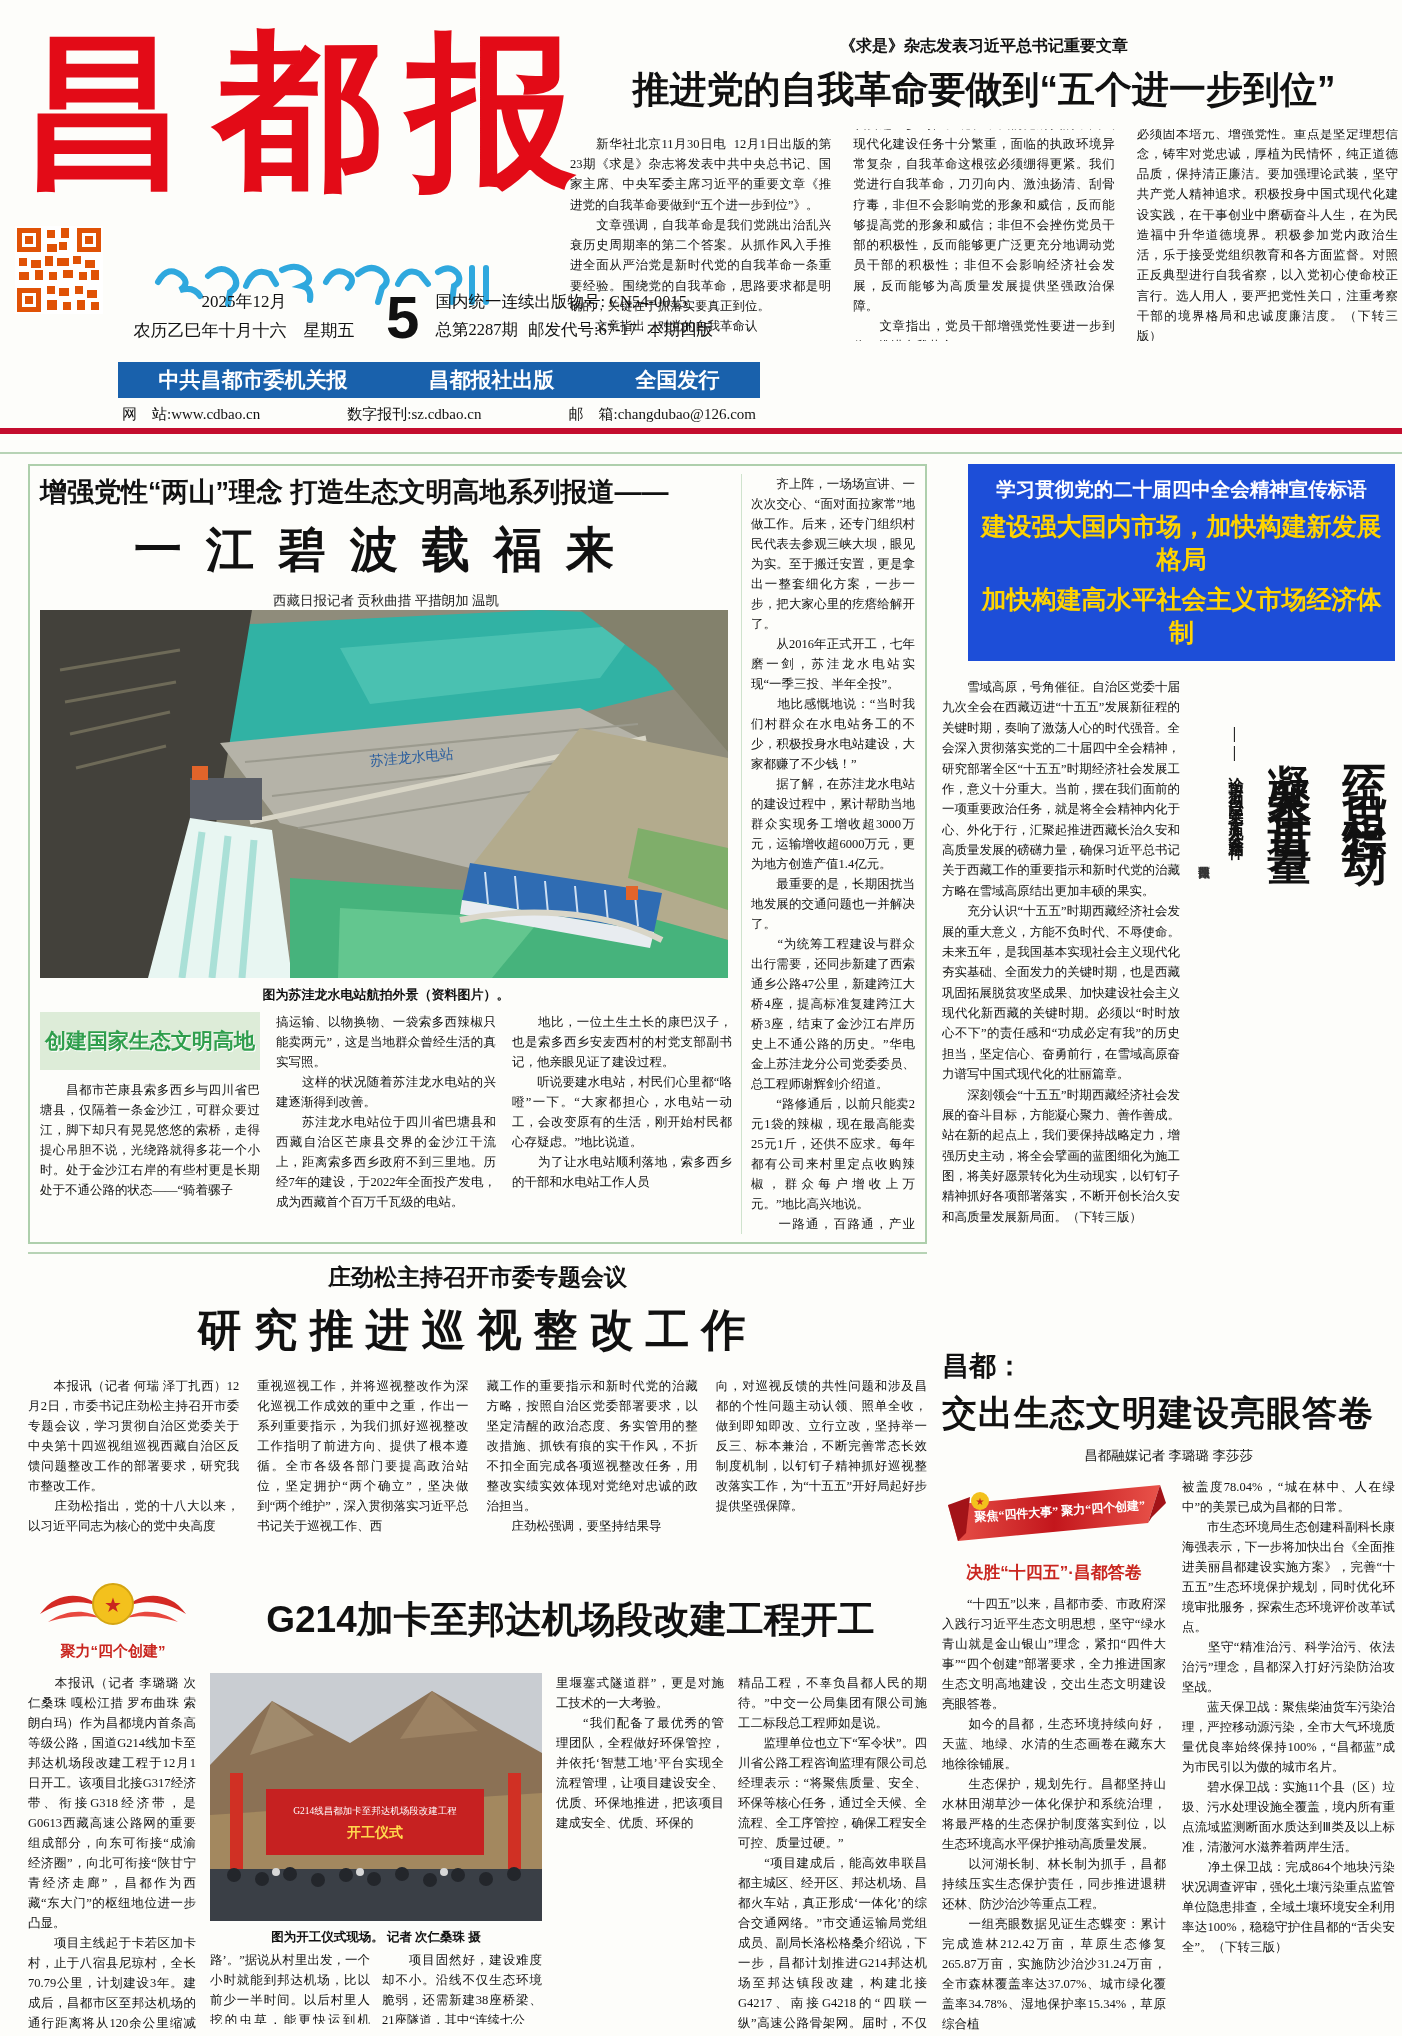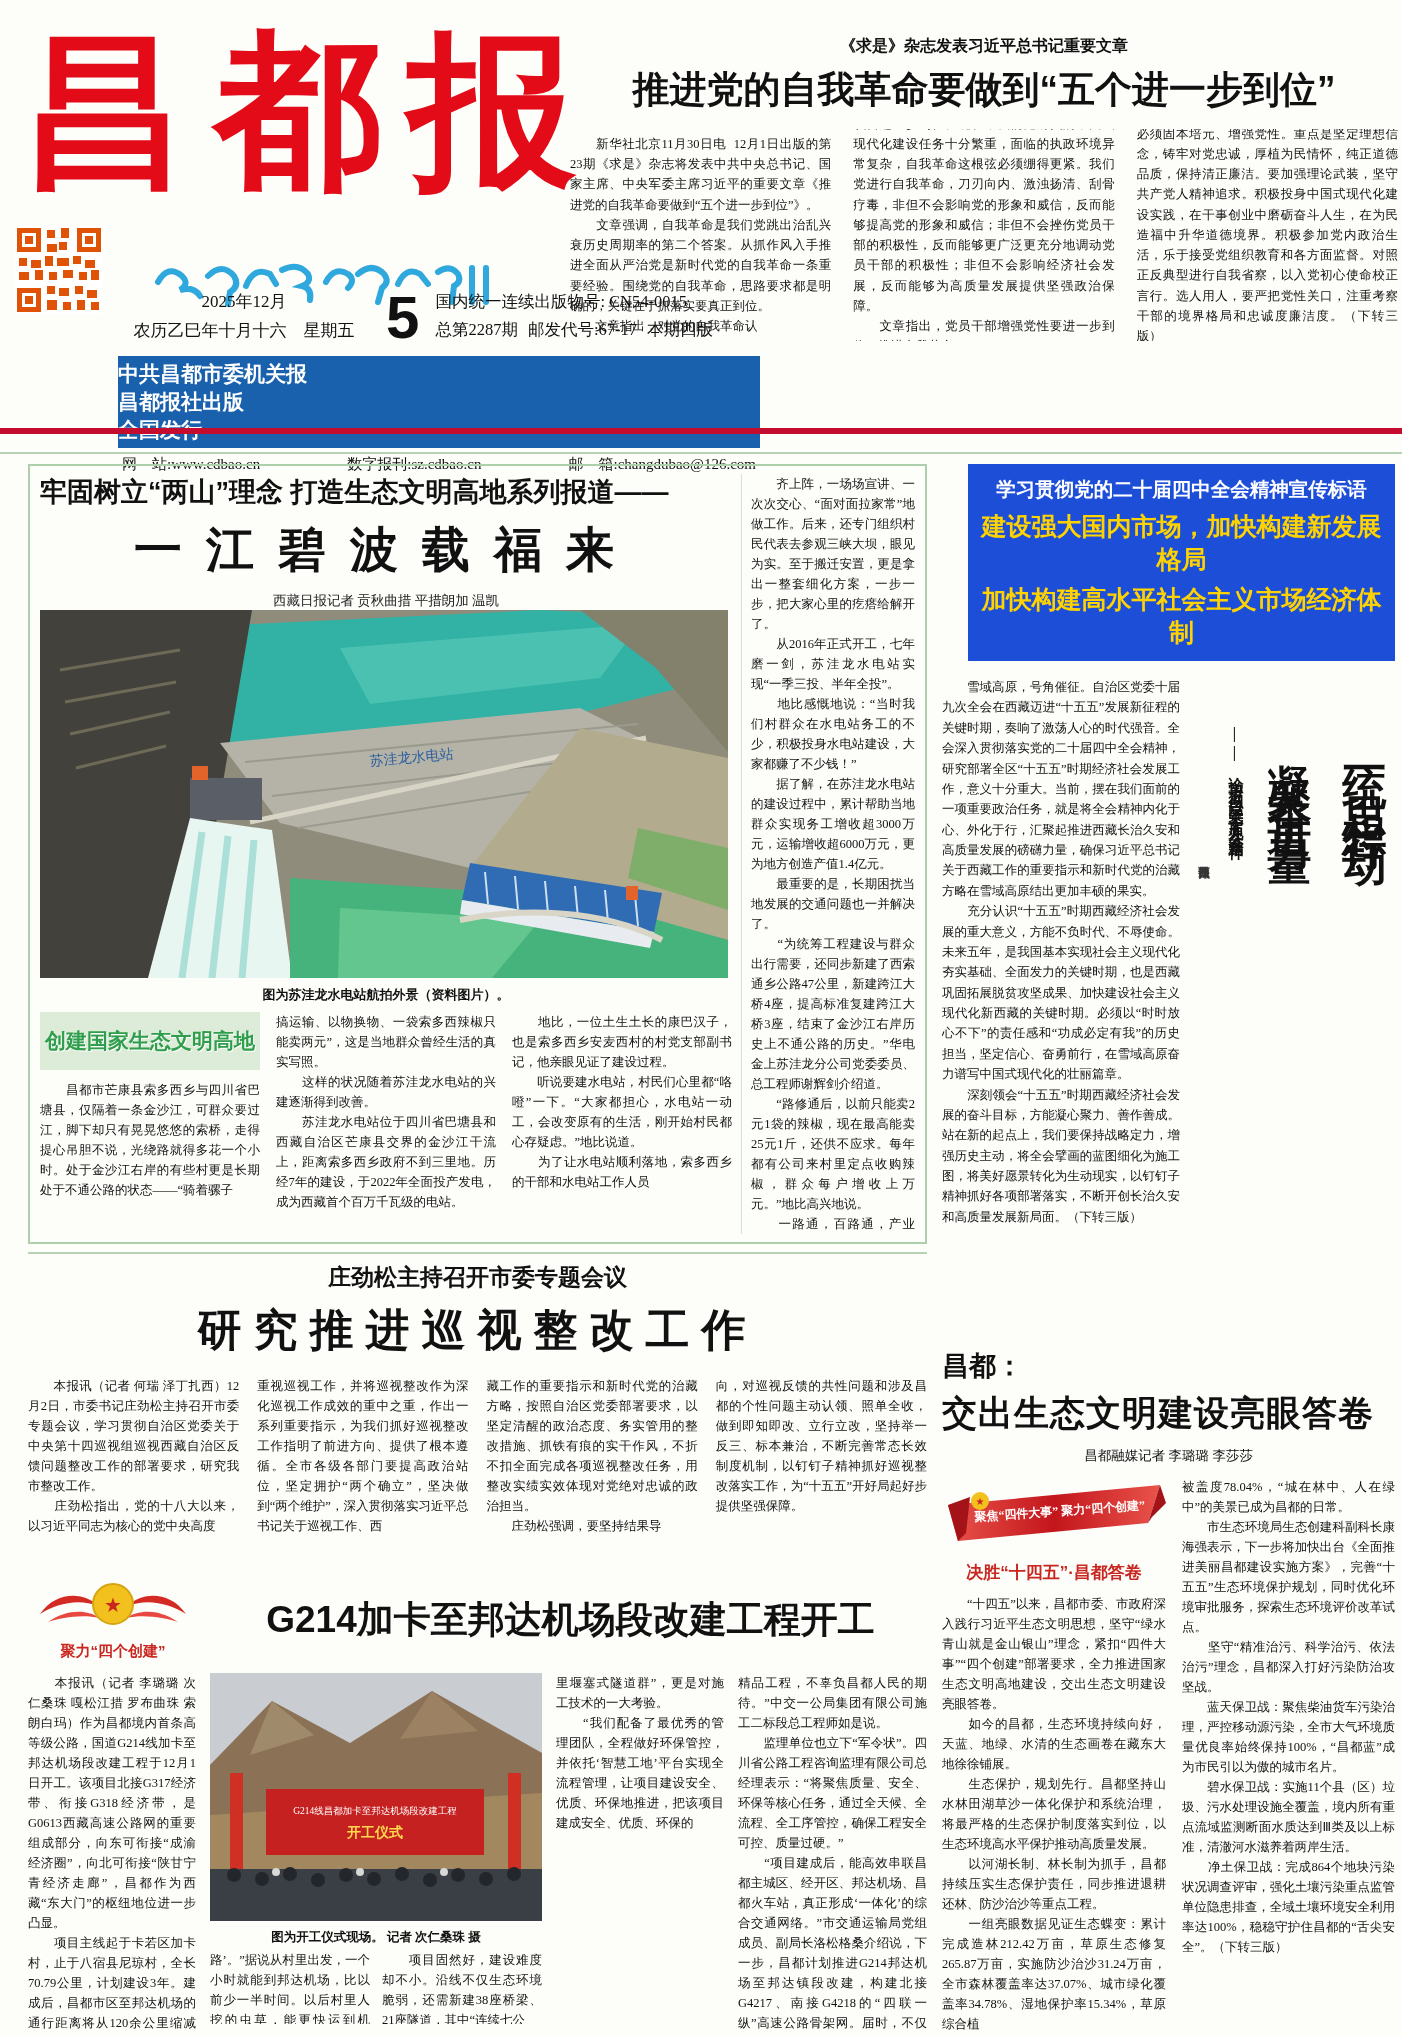--- a/index.html
+++ b/index.html
@@ -11,22 +11,22 @@
       font-weight:900;font-size:168px;line-height:1.25;color:#e30b17;letter-spacing:26px;}
   .tibetan{position:absolute;left:150px;top:252px;}
   .qr{position:absolute;left:15px;top:226px;}
   .pubinfo{position:absolute;left:118px;top:288px;width:642px;}
   .pub-top{display:flex;align-items:flex-start;}
   .pub-left{width:252px;text-align:center;font-size:17px;line-height:1.7;}
   .pub-day{font-family:"Liberation Sans",sans-serif;font-size:60px;font-weight:700;
       line-height:1;margin:0 16px;}
   .pub-right{font-size:16.5px;line-height:1.7;}
   .pub-right .r2{display:flex;gap:10px;white-space:nowrap;}
-  .orgbar{margin-top:8px;background:#1961ac;color:#fff;display:flex;justify-content:space-around;
-      font-weight:700;font-size:21px;padding:4px 0;font-family:"Liberation Sans",sans-serif;flex-direction:column;}
+  .orgbar{margin-top:14px;background:#1961ac;color:#fff;display:flex;justify-content:space-around;
+      font-weight:700;font-size:21px;padding:4px 0;font-family:"Liberation Sans",sans-serif;}
   .contacts{display:flex;justify-content:space-between;font-size:15px;margin-top:7px;padding:0 4px;}
   .rule-red{position:absolute;left:0;top:428px;width:1402px;height:6px;background:#c40d2e;}
   .rule-sage{position:absolute;background:#b7d3b5;}
   
   .qiushi{position:absolute;left:570px;top:36px;width:828px;height:312px;}
   .q-kicker{text-align:center;font-weight:800;font-size:16px;font-family:"Liberation Sans",sans-serif;}
   .q-headline{text-align:center;font-weight:900;font-size:37px;margin-top:8px;
       font-family:"Liberation Sans",sans-serif;}
   .q-cols{display:flex;gap:22px;margin-top:14px;height:212px;overflow:hidden;align-items:center;}
   .q-col{flex:1;font-size:12.5px;line-height:1.62;}
@@ -202,21 +202,21 @@
 　　文章强调，自我革命是我们党跳出治乱兴衰历史周期率的第二个答案。从抓作风入手推进全面从严治党是新时代党的自我革命一条重要经验。围绕党的自我革命，思路要求都是明确的，关键在于抓落实要真正到位。
 　　文章指出，对党的自我革命认</div>
       <div class="q-col pre">识要进一步到位。现在，我们党肩负的中国式现代化建设任务十分繁重，面临的执政环境异常复杂，自我革命这根弦必须绷得更紧。我们党进行自我革命，刀刃向内、激浊扬清、刮骨疗毒，非但不会影响党的形象和威信，反而能够提高党的形象和威信；非但不会挫伤党员干部的积极性，反而能够更广泛更充分地调动党员干部的积极性；非但不会影响经济社会发展，反而能够为高质量发展提供坚强政治保障。
 　　文章指出，党员干部增强党性要进一步到位。推进自我革命，</div>
       <div class="q-col pre">必须固本培元、增强党性。重点是坚定理想信念，铸牢对党忠诚，厚植为民情怀，纯正道德品质，保持清正廉洁。要加强理论武装，坚守共产党人精神追求。积极投身中国式现代化建设实践，在干事创业中磨砺奋斗人生，在为民造福中升华道德境界。积极参加党内政治生活，乐于接受党组织教育和各方面监督。对照正反典型进行自我省察，以入党初心使命校正言行。选人用人，要严把党性关口，注重考察干部的境界格局和忠诚度廉洁度。（下转三版）</div>
     </div>
   </div>
 
   <div class="main">
     <div class="m-left">
-      <div class="m-kicker">牢固树立“两山”理念 打造生态文明高地系列报道——</div>
+      <div class="m-kicker">增强党性“两山”理念 打造生态文明高地系列报道——</div>
       <div class="m-headline">一江碧波载福来</div>
       <div class="m-byline">西藏日报记者 贡秋曲措 平措朗加 温凯</div>
       <div>
         <svg width="688" height="368" viewBox="0 0 688 368" preserveAspectRatio="none">
           <rect width="688" height="368" fill="#8f8c7b"></rect>
           <polygon points="130,18 500,0 688,8 688,66 520,108 320,148 178,138" fill="#31b2a4"></polygon>
           <polygon points="300,38 600,14 560,68 330,94" fill="#55c8b6" opacity="0.7"></polygon>
           <polygon points="540,0 688,0 688,142 616,58" fill="#83816c"></polygon>
           <polygon points="0,0 212,0 150,368 0,368" fill="#43413b"></polygon>
           <path d="M20,60 L140,40 M25,92 L136,72 M30,124 L130,102 M36,158 L126,136" stroke="#6e6a58" stroke-width="3" fill="none"></path>

